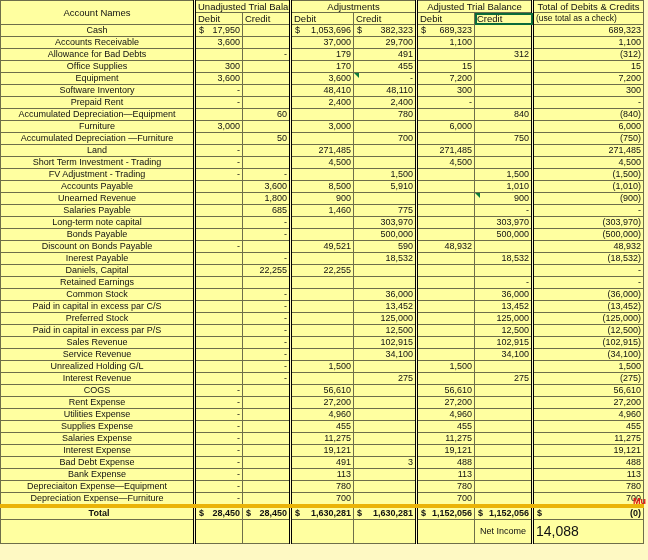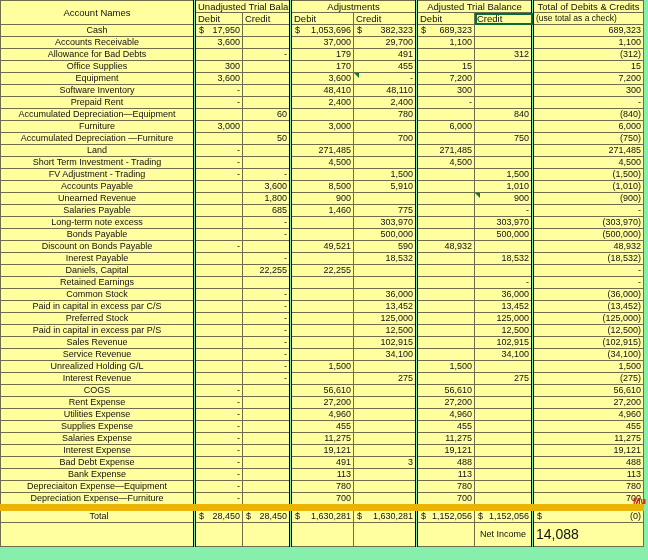--- a/index.html
+++ b/index.html
@@ -6,21 +6,21 @@
   html, body {
     margin: 0; padding: 0;
     width: 648px; height: 560px;
     background: #ffffff;
     font-family: "Liberation Sans", sans-serif;
   }
   #sheet {
     position: relative;
     width: 648px;
     height: 560px;
-    background: #86efac;
+    background: #fef9c3;
     overflow: hidden;
   }
   table.grid {
     border-collapse: collapse;
     table-layout: fixed;
     width: 643px;
     margin: 0;
     font-size: 9px;
     color: #111111;
   }
@@ -68,21 +68,21 @@
   }
   td.num .dol {
     float: left;
     padding-left: 1px;
   }
   
   td.check { background: #fdf8e8; }
   th.check { background: #fdf8e8; }
 
   
-  tr.total td { border-top: 7px solid #eab308; font-size: 9px; }
+  tr.total td { border-top: 4px solid #eab308; font-size: 9px; font-weight: bold; }
   tr.total td.name { padding-left: 6px; }
   td.green {
     background: #00e03c;
     font-weight: normal;
   }
   td.netinc {
     background: #ffffa0;
     text-align: center;
     font-size: 9px;
   }
@@ -304,21 +304,21 @@
           <td class="name">Salaries Payable</td>
           <td class="num grp-l"><span></span></td>
           <td class="num"><span>685</span></td>
           <td class="num grp-l"><span>1,460</span></td>
           <td class="num"><span>775</span></td>
           <td class="num grp-l"><span></span></td>
           <td class="num"><span>-</span></td>
           <td class="num grp-l check"><span>-</span></td>
         </tr>
         <tr>
-          <td class="name">Long-term note excess</td>
+          <td class="name">Long-term note capital</td>
           <td class="num grp-l"><span></span></td>
           <td class="num"><span>-</span></td>
           <td class="num grp-l"><span></span></td>
           <td class="num"><span>303,970</span></td>
           <td class="num grp-l"><span></span></td>
           <td class="num"><span>303,970</span></td>
           <td class="num grp-l check"><span>(303,970)</span></td>
         </tr>
         <tr>
           <td class="name">Bonds Payable</td>

